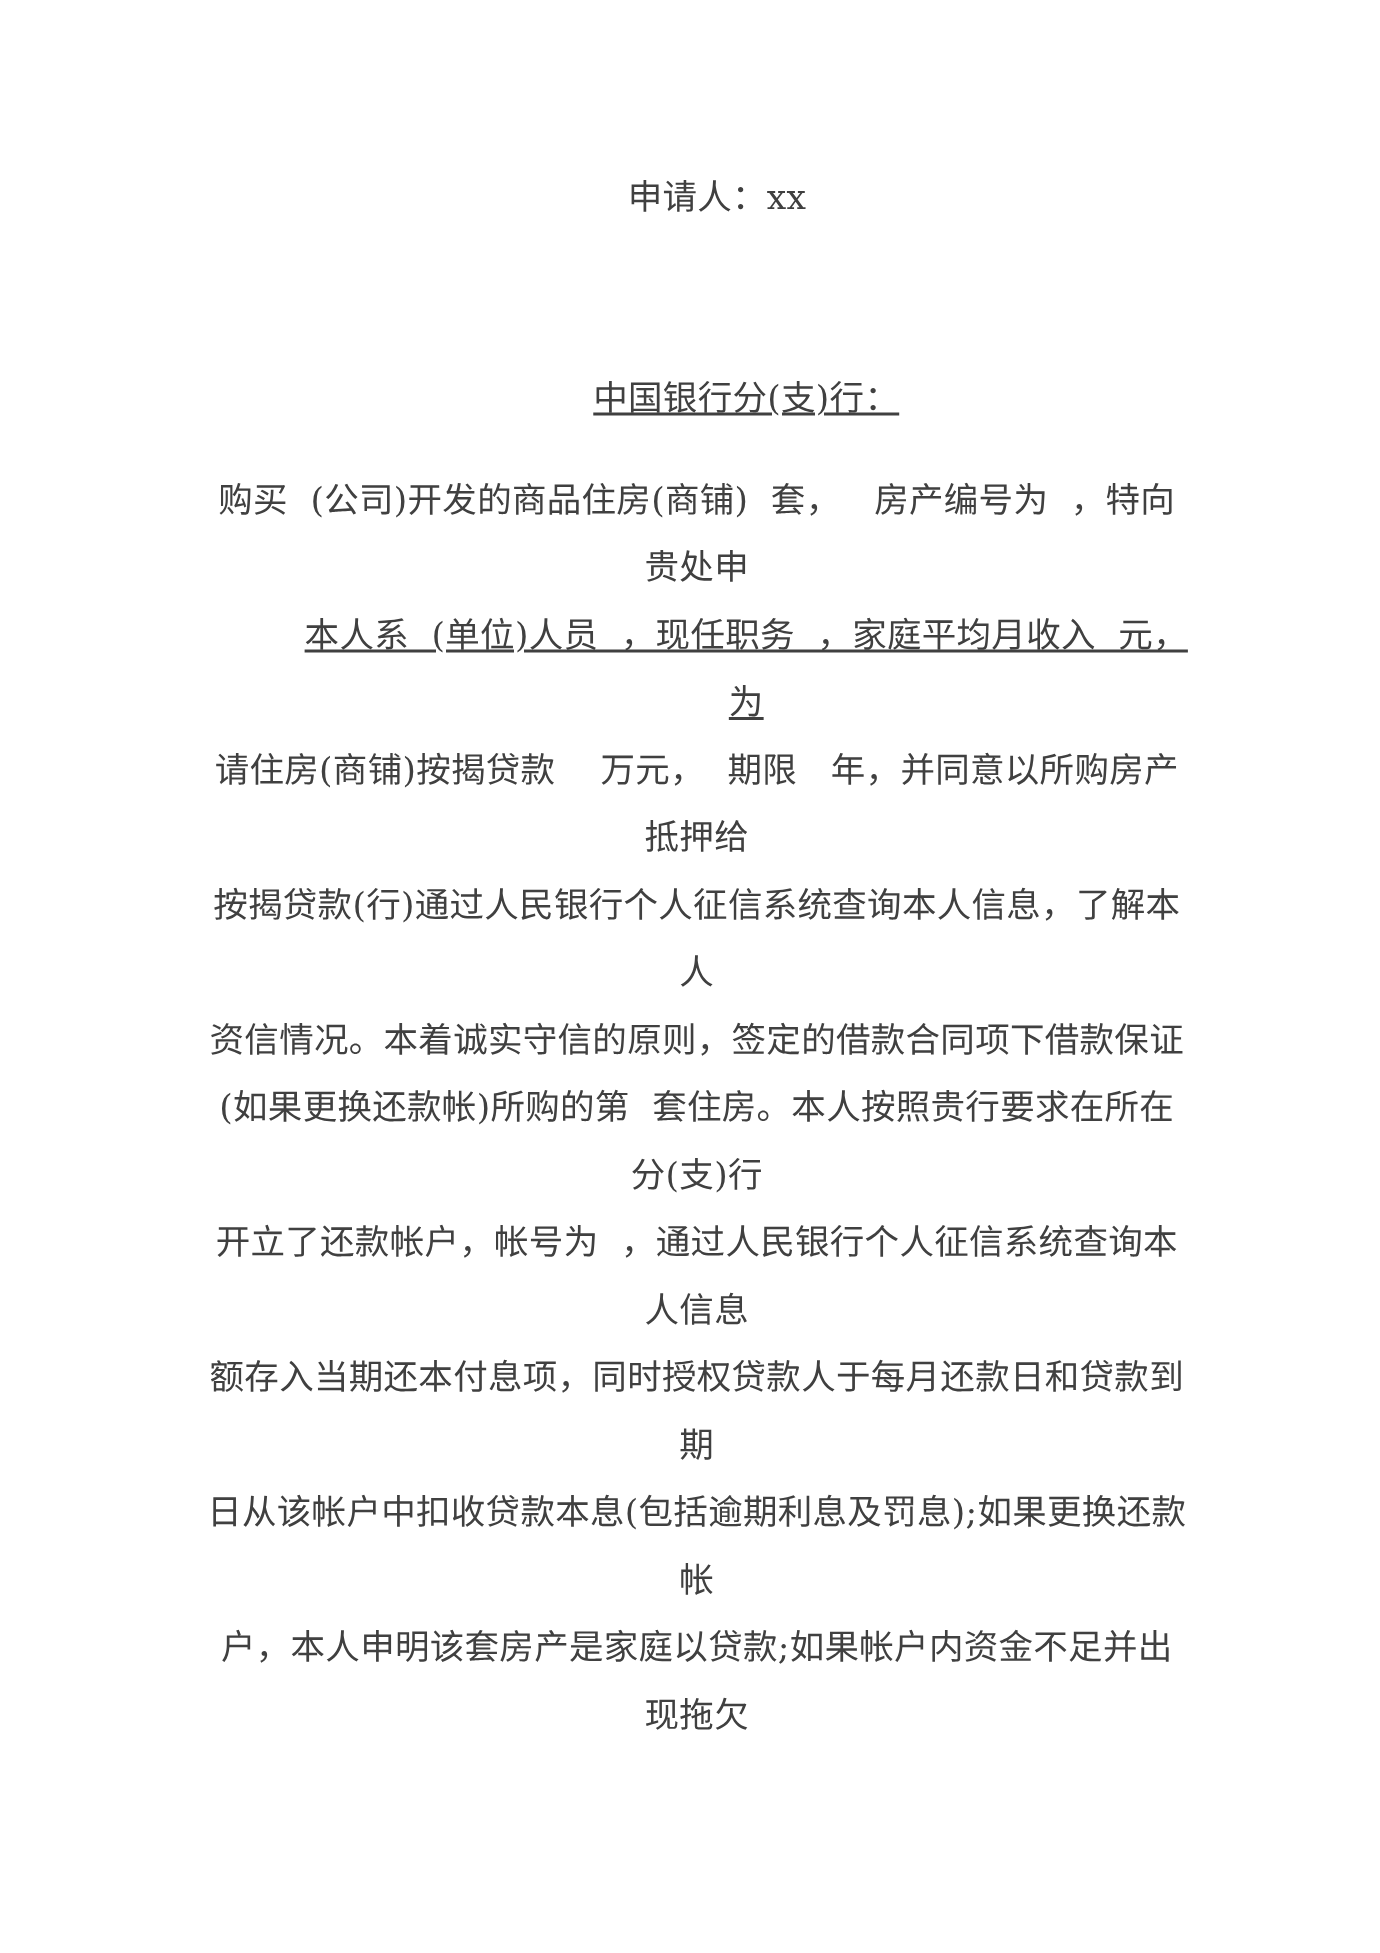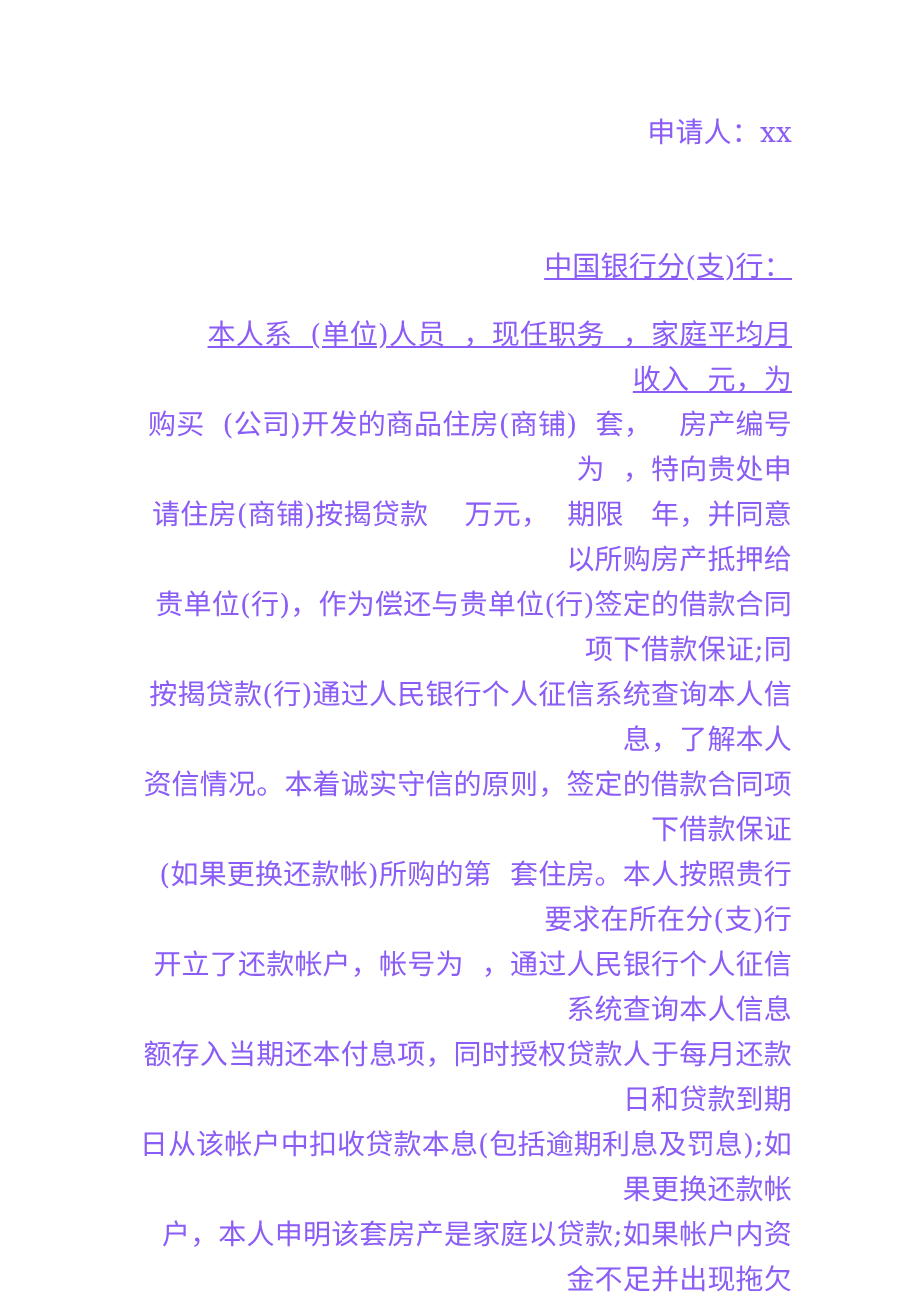--- a/index.html
+++ b/index.html
@@ -27,26 +27,26 @@
 
   .doc-body {
     position: absolute;
     left: 137px;
     top: 0;
     width: 655px;
   }
 
   
   .line {
-    font-size: 28px;
+    font-size: 23px;
     line-height: 45px;
     letter-spacing: 0.2px;
     white-space: pre-wrap;
-    color: #8b5cf6;
-    text-align: right;
+    color: #404040;
+    text-align: center;
   }
 
   
   .para { margin: 0; }
 
   
   .ind-1 { padding-left: 27px; }   
   .ind-2 { padding-left: 66px; text-decoration: underline; }   
 
   .gap-sm { height: 23px; }
@@ -67,24 +67,23 @@
 
     <div class="gap-lg"></div>
 
 
     <div class="gap-sm"></div>
 
     <div class="line ind-2 para">中国银行分(支)行：</div>
 
     <div class="gap-sm"></div>
 
+    <div class="line para">购买  (公司)开发的商品住房(商铺)  套，   房产编号为  ，特向贵处申</div>
     <div class="line ind-2 para">本人系  (单位)人员  ，现任职务  ，家庭平均月收入  元，为</div>
-    <div class="line para">购买  (公司)开发的商品住房(商铺)  套，   房产编号为  ，特向贵处申</div>
     <div class="line para">请住房(商铺)按揭贷款    万元，  期限   年，并同意以所购房产抵押给</div>
-    <div class="line para">贵单位(行)，作为偿还与贵单位(行)签定的借款合同项下借款保证;同</div>
     <div class="line para">按揭贷款(行)通过人民银行个人征信系统查询本人信息，了解本人</div>
     <div class="line para">资信情况。本着诚实守信的原则，签定的借款合同项下借款保证</div>
     <div class="line para">(如果更换还款帐)所购的第  套住房。本人按照贵行要求在所在分(支)行</div>
     <div class="line para">开立了还款帐户，帐号为  ，通过人民银行个人征信系统查询本人信息</div>
     <div class="line para">额存入当期还本付息项，同时授权贷款人于每月还款日和贷款到期</div>
     <div class="line para">日从该帐户中扣收贷款本息(包括逾期利息及罚息);如果更换还款帐</div>
     <div class="line para">户，本人申明该套房产是家庭以贷款;如果帐户内资金不足并出现拖欠</div>
 
   </div>
 </div>

